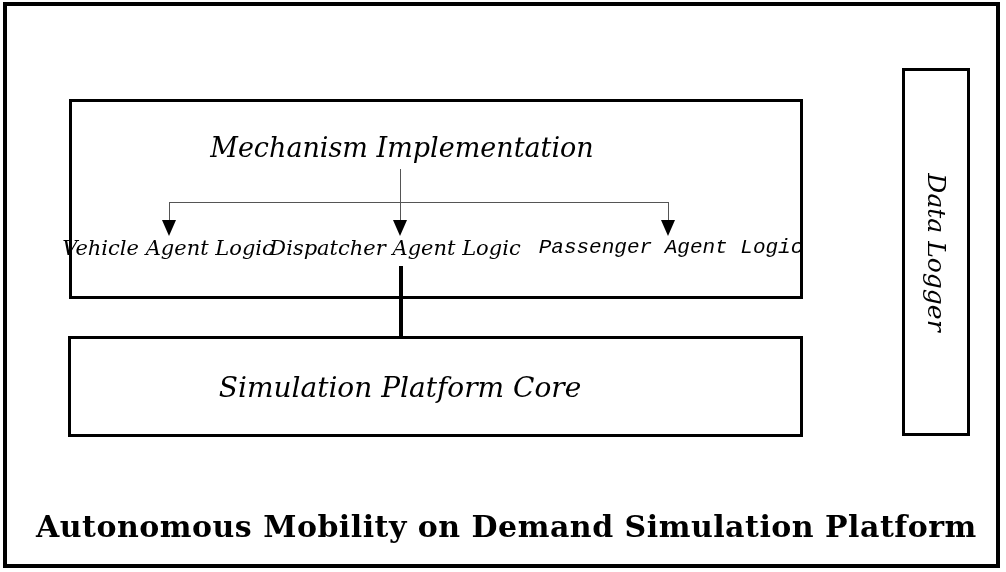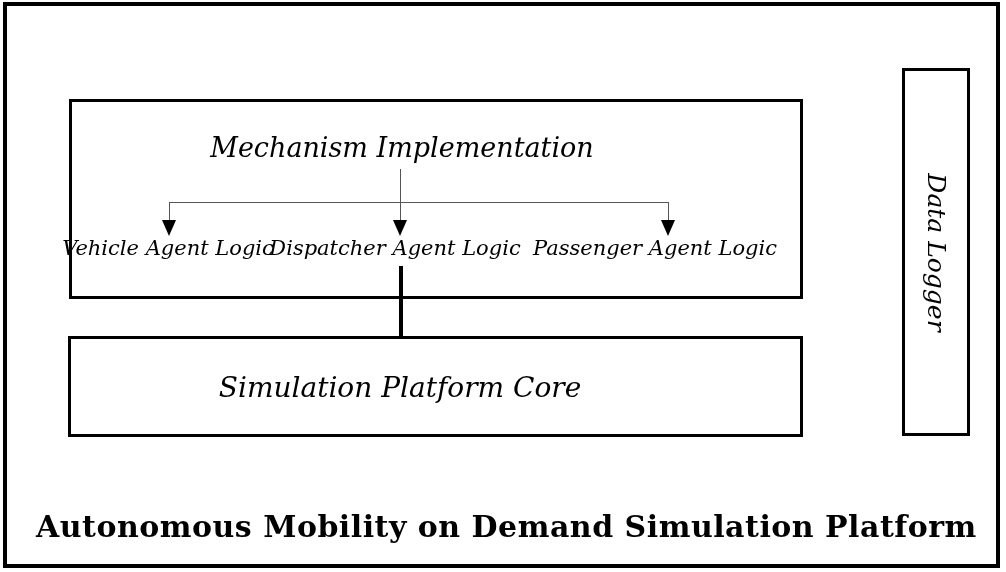--- a/index.html
+++ b/index.html
@@ -67,21 +67,21 @@
     position: absolute;
     top: 134px;
     transform: translateX(-50%);
     font-style: italic;
     font-size: 21px;
     color: #000000;
     white-space: nowrap;
   }
   .agent-label.vehicle    { left: 96px;  }
   .agent-label.dispatcher { left: 323px; }
-  .agent-label.passenger  { left: 583px; }
+  .agent-label.passenger  { left: 599px; font-family: Liberation Mono, monospace; }
   .thin-line {
     position: absolute;
     background: #555555;
   }
   .branch-hline { left: 97px;  top: 100px; width: 500px; height: 1px; }
   .branch-vline-center { left: 328px; top: 67px;  width: 1px; height: 55px; }
   .branch-vline-left   { left: 97px;  top: 101px; width: 1px; height: 21px; }
   .branch-vline-right  { left: 596px; top: 101px; width: 1px; height: 21px; }
   .arrowhead {
     position: absolute;

